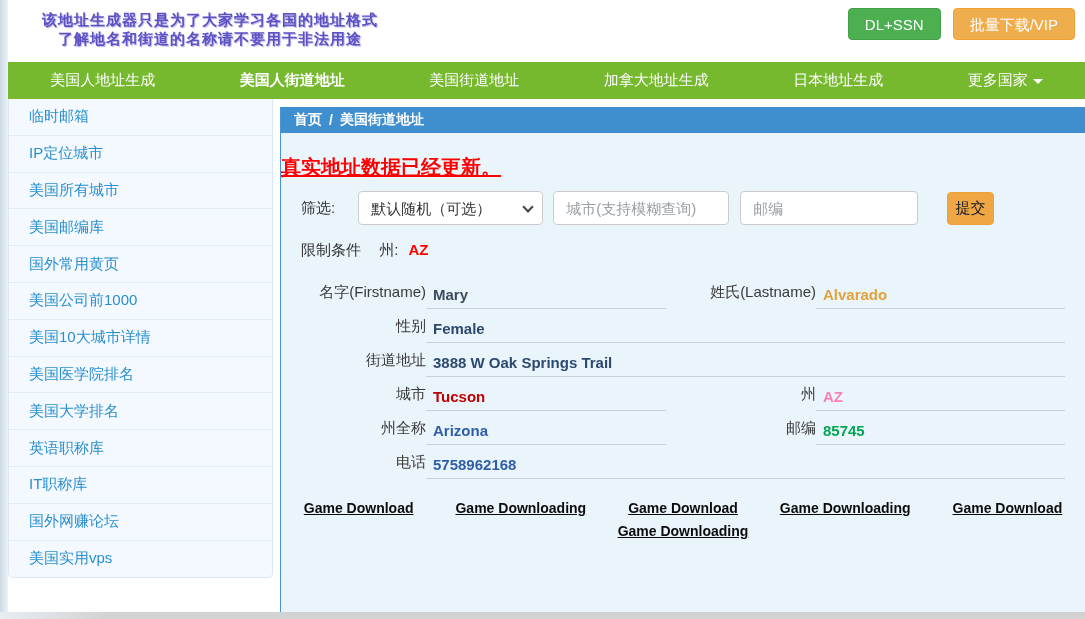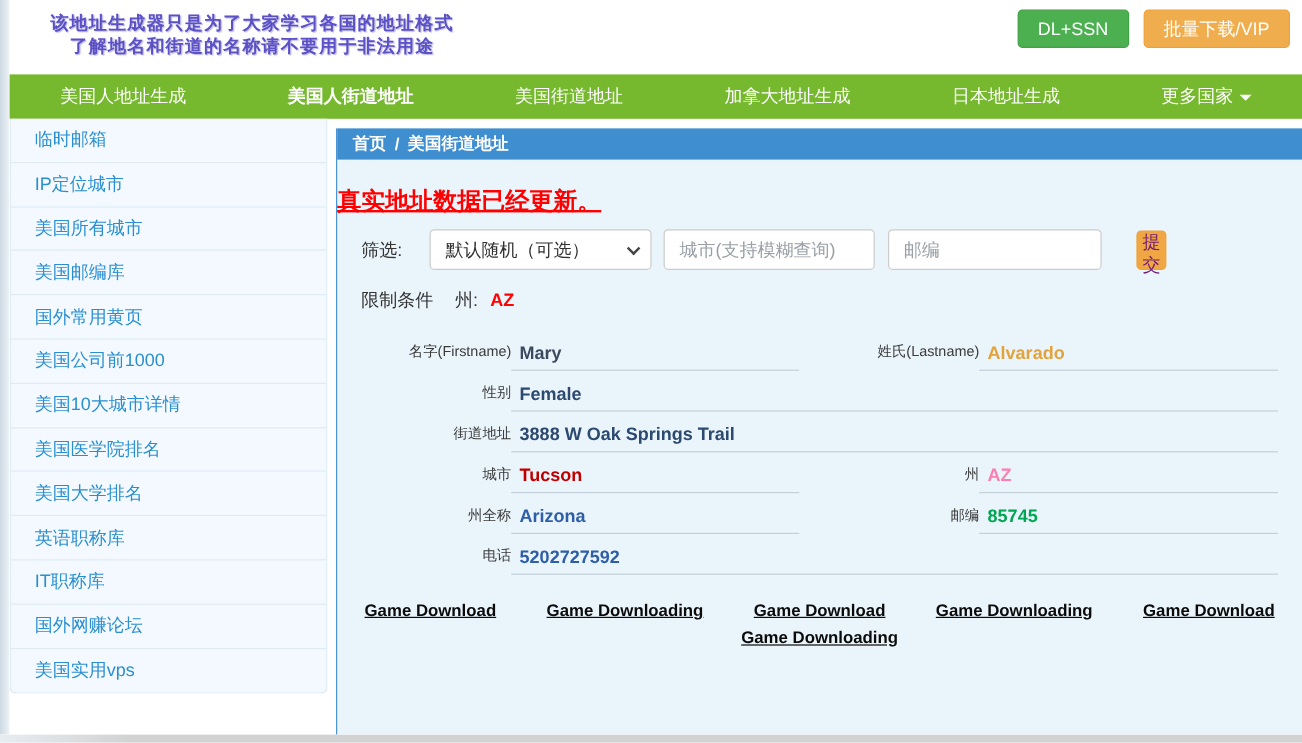--- a/index.html
+++ b/index.html
@@ -62,32 +62,32 @@
     background:#fff; font-size:15px; color:#333; padding:0 40px 0 12px;
     appearance:none; -webkit-appearance:none; font-family:inherit; }
   .chevron { position:absolute; right:11px; top:12px; width:8px; height:8px;
     border-right:2px solid #444; border-bottom:2px solid #444;
     transform:rotate(45deg); pointer-events:none; }
   input.flt { height:34px; border:1px solid #ccc; border-radius:4px; background:#fff;
     font-size:15px; color:#333; padding:0 12px; font-family:inherit; }
   input.flt::placeholder { color:#9aa0a6; }
   .inp-city { width:176px; margin-right:11px; }
   .inp-zip  { width:178px; }
-  .btn-submit { position:absolute; left:666px; width:25px; height:33px;
+  .btn-submit { position:absolute; left:666px; width:47px; height:33px;
     background:#f0a642; border:1px solid #eea236; border-radius:4px;
-    color:#701a75; font-size:15px; cursor:pointer; font-family:inherit; }
+    color:#0f172a; font-size:15px; cursor:pointer; font-family:inherit; }
 
   .constraint { margin:16px 0 0 20px; font-size:15px; color:#333; height:22px; }
   .constraint .c-field { margin-left:14px; }
   .constraint .c-value { color:#ff0000; font-weight:bold; margin-left:6px; }
 
   
   .fields { margin:12px 20px 0 12px;
     display:grid; grid-template-columns:133px 240px 150px 1fr; }
-  .f-label { font-size:12px; color:#3a3a3a; text-align:right;
+  .f-label { font-size:15px; color:#3a3a3a; text-align:right;
     padding:0 0 7px 0; align-self:end; height:34px; display:flex;
     align-items:flex-end; justify-content:flex-end; }
   .f-value { font-size:15px; font-weight:bold; height:34px;
     border-bottom:1px solid #c3cfd9; padding:0 0 5px 7px;
     display:flex; align-items:flex-end; }
   .span3 { grid-column:2 / 5; }
   .v-dark   { color:#3b4a5f; }
   .v-navy   { color:#2c4a70; }
   .v-red    { color:#c00000; }
   .v-pink   { color:#fd7fb2; }
@@ -193,21 +193,21 @@
         <div class="f-value v-red">Tucson</div>
         <div class="f-label">州</div>
         <div class="f-value v-pink">AZ</div>
 
         <div class="f-label">州全称</div>
         <div class="f-value v-blue">Arizona</div>
         <div class="f-label">邮编</div>
         <div class="f-value v-green">85745</div>
 
         <div class="f-label">电话</div>
-        <div class="f-value v-blue span3">5202727592</div>
+        <div class="f-value v-blue span3">5758962168</div>
       </div>
 
       <div class="links-row">
         <a class="game-link">Game Download</a>
         <a class="game-link">Game Downloading</a>
         <a class="game-link">Game Download</a>
         <a class="game-link">Game Downloading</a>
         <a class="game-link">Game Download</a>
       </div>
       <div class="links-row second">

